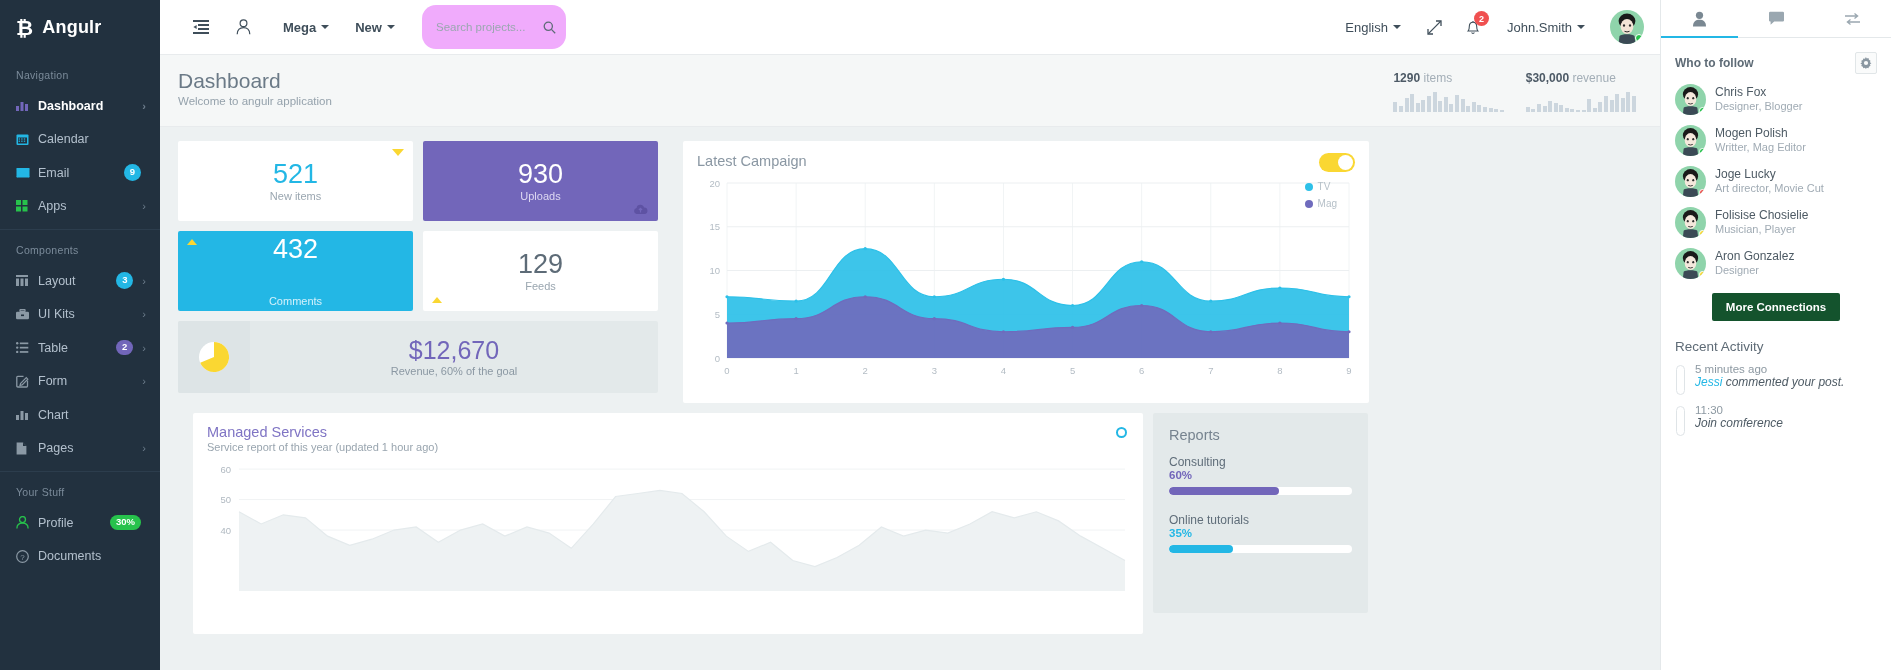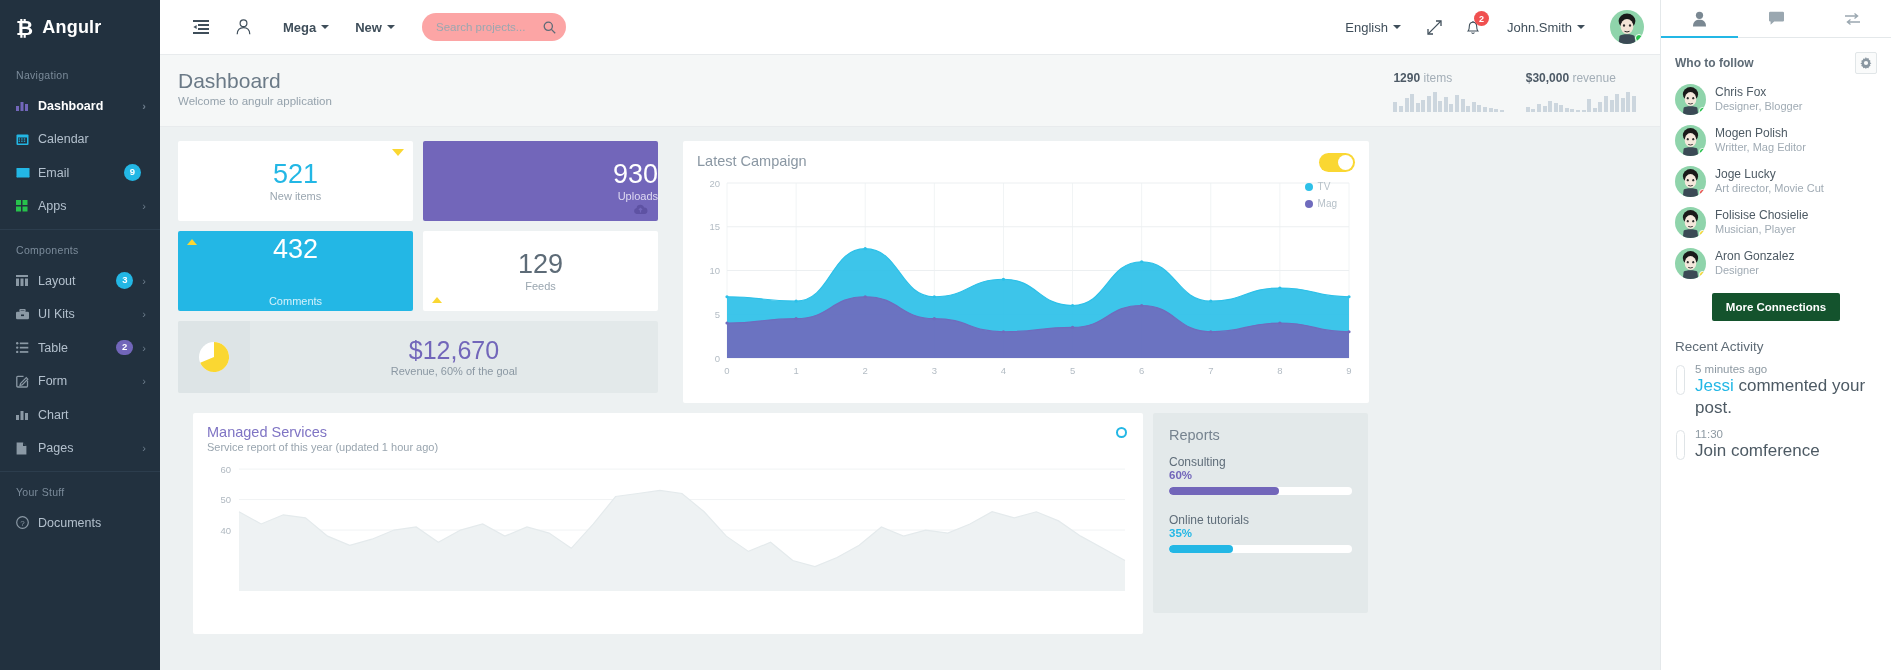--- a/index.html
+++ b/index.html
@@ -59,21 +59,21 @@
     width: 34px; height: 34px; display: flex; align-items: center; justify-content: center;
     color: #3f4e5a; cursor: pointer; font-size: 15px;
   }
   .tb-link {
     font-size: 13px; color: #3f4e5a; padding: 0 13px; cursor: pointer;
     display: flex; align-items: center; gap: 5px; font-weight: bold;
   }
   .caret { border-left: 4px solid transparent; border-right: 4px solid transparent;
     border-top: 4.5px solid currentColor; display: inline-block; }
   .searchbox {
-    margin-left: 14px; width: 144px; height: 28px; background: #fca5a5;
+    margin-left: 14px; width: 144px; height: 44px; background: #f0abfc;
     border-radius: 14px; display: flex; align-items: center;
     padding: 0 10px 0 14px; gap: 16px;
   }
   .searchbox input {
     border: 0; background: transparent; outline: none; flex: 1; min-width: 0;
     font-size: 11.5px; color: #4a5a66; font-family: inherit;
   }
   .searchbox input::placeholder { color: #9aa7b0; }
   .topbar .spacer { flex: 1; }
   .tb-right { display: flex; align-items: center; gap: 4px; }
@@ -118,21 +118,21 @@
   .tile {
     flex: 1; height: 80px; border-radius: 2px; position: relative;
     display: flex; flex-direction: column; align-items: center; justify-content: center;
   }
   .tile .tnum { font-size: 27px; font-weight: 300; line-height: 1.05; }
   .tile .tlab { font-size: 11px; margin-top: 2px; }
   .tile.white { background: #fff; }
   .tile.white .tnum { color: #23b7e5; }
   .tile.white .tlab { color: #9aa6b0; }
   .tile.white.dark .tnum { color: #5d6b77; }
-  .tile.purple { background: #7266ba; align-items: flex-end; }
+  .tile.purple { background: #7266ba; }
   .tile.purple .tnum, .tile.purple .tlab { color: #fff; }
   .tile.purple .tlab { color: #ded9f2; }
   .tile.cyan { background: #23b7e5; }
   .tile.cyan .tnum { color: #fff; }
   .tile.cyan .tlab { color: #d4f1fb; margin-top: 32px; }
   .tri-down { position: absolute; top: 8px; right: 9px;
     border-left: 6px solid transparent; border-right: 6px solid transparent;
     border-top: 7px solid #fad732; }
   .tri-up-l { position: absolute; top: 8px; left: 9px;
     border-left: 5px solid transparent; border-right: 5px solid transparent;
@@ -212,21 +212,21 @@
   .f-name { font-size: 12px; color: #4d5a64; line-height: 1.25; }
   .f-role { font-size: 11px; color: #a0abb4; line-height: 1.25; }
   .more-btn { display: block; margin: 14px auto 0 auto; background: #14532d; color: #fff;
     border: 0; border-radius: 2px; padding: 8px 14px; font-size: 11.5px; font-weight: bold;
     font-family: inherit; cursor: pointer; }
   .ra-h { font-size: 13.5px; color: #5e6b76; margin-top: 18px; font-weight: normal; }
   .ra-item { display: flex; gap: 9px; margin-top: 9px; }
   .ra-rail { width: 11px; flex: 0 0 11px; display: flex; justify-content: center; padding-top: 2px; }
   .ra-rail i { width: 9px; height: 30px; border: 1px solid #dfe4e7; border-radius: 5px; display: block; }
   .ra-time { font-size: 11.5px; color: #8d99a2; }
-  .ra-text { font-size: 17px; color: #4d5a64; line-height: 1.3; }
+  .ra-text { font-size: 12px; color: #4d5a64; line-height: 1.3; font-style: italic; }
   .ra-text b { color: #23b7e5; font-weight: normal; }
   svg { display: block; }
 </style>
 </head>
 <body>
 
 <div class="app">
 
   <aside class="sidebar">
     <div class="brand">
@@ -350,20 +350,30 @@
             <svg width="11" height="13" viewBox="0 0 11 13">
               <path d="M0.6 0.6 H7 L10.4 4 V12.4 H0.6 Z" fill="#8b99a5"></path>
               <path d="M7 0.6 V4 H10.4" fill="#22313f"></path>
             </svg>
           </span>
           <span class="nlabel">Pages</span>
           <span class="chev">›</span>
         </div>
         <div class="nav-div"></div>
         <div class="nav-section">Your Stuff</div>
+        <div class="nav-item">
+          <span class="nico">
+            <svg width="13" height="13" viewBox="0 0 13 13">
+              <circle cx="6.5" cy="3.6" r="3" fill="none" stroke="#27c24c" stroke-width="1.3"></circle>
+              <path d="M0.9 12.4 C0.9 8.4 3.3 7.2 6.5 7.2 C9.7 7.2 12.1 8.4 12.1 12.4" fill="none" stroke="#27c24c" stroke-width="1.3"></path>
+            </svg>
+          </span>
+          <span class="nlabel">Profile</span>
+          <span class="badge" style="background:#27c24c">30%</span>
+        </div>
         <div class="nav-item">
           <span class="nico">
             <svg width="13" height="13" viewBox="0 0 13 13">
               <circle cx="6.5" cy="6.5" r="5.8" fill="none" stroke="#8b99a5" stroke-width="1.2"></circle>
               <text x="6.5" y="9.6" font-size="8" text-anchor="middle" fill="#8b99a5" font-family="Liberation Sans">?</text>
             </svg>
           </span>
           <span class="nlabel">Documents</span>
         </div>
       </nav>

